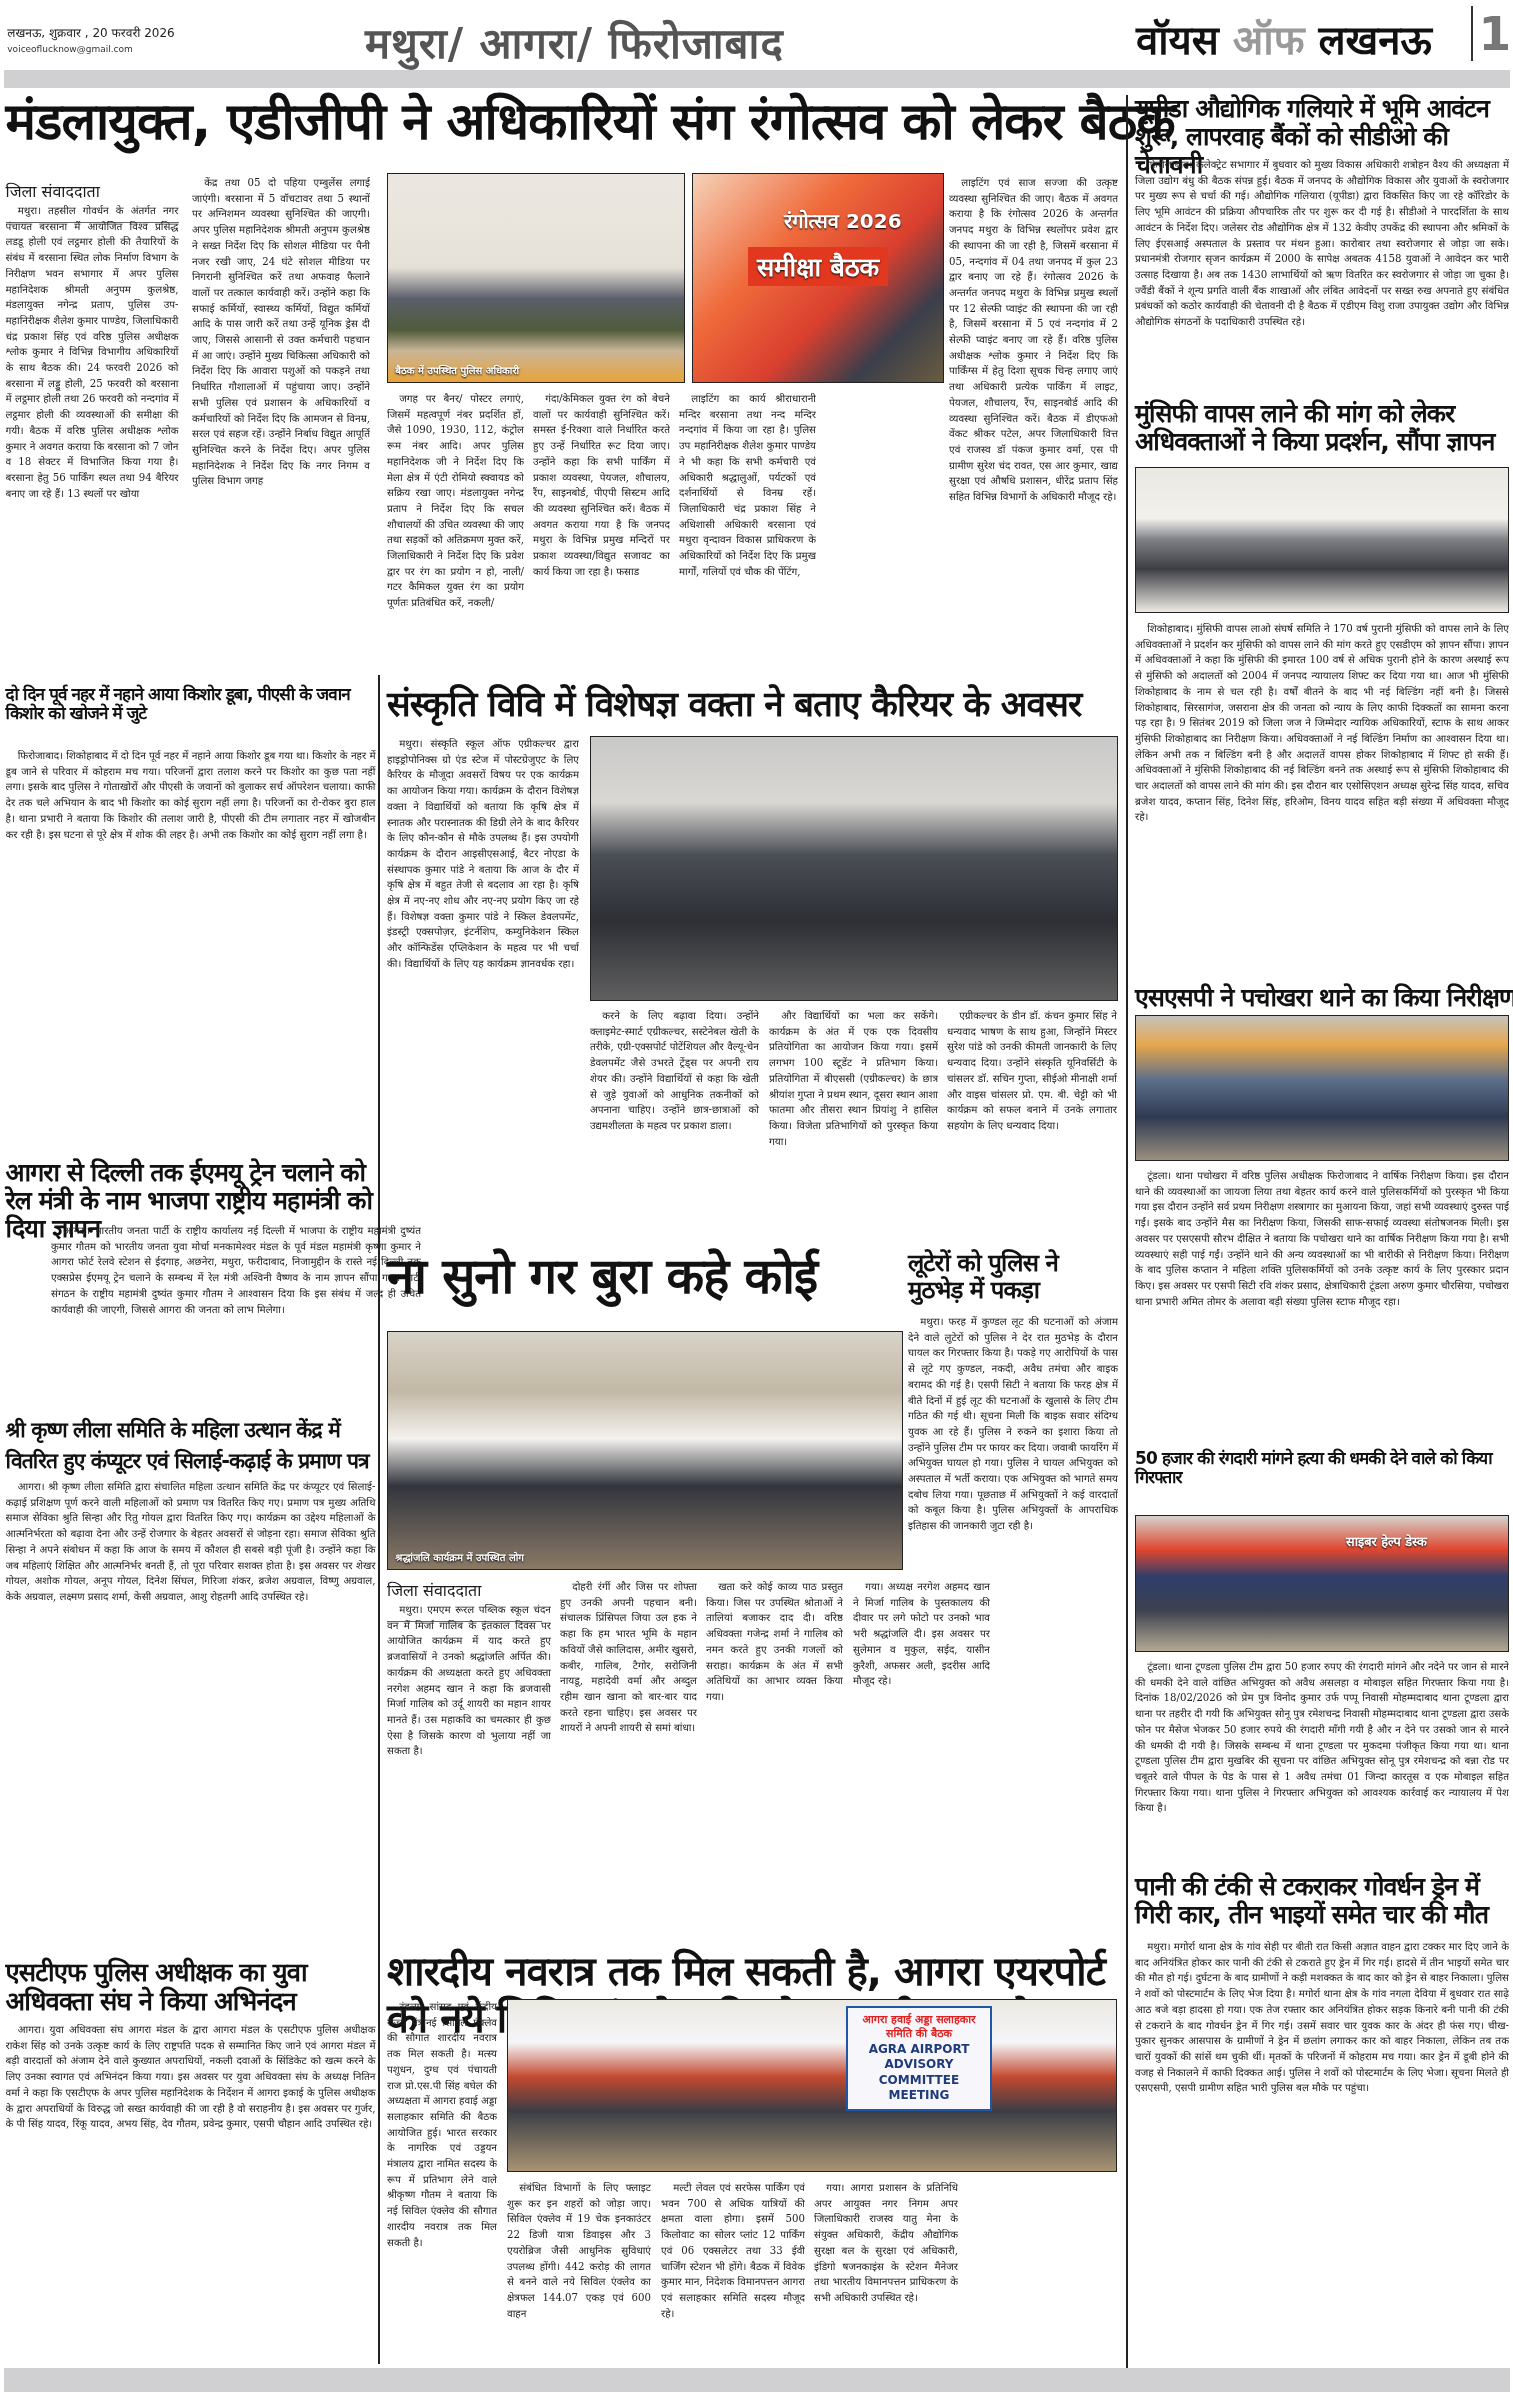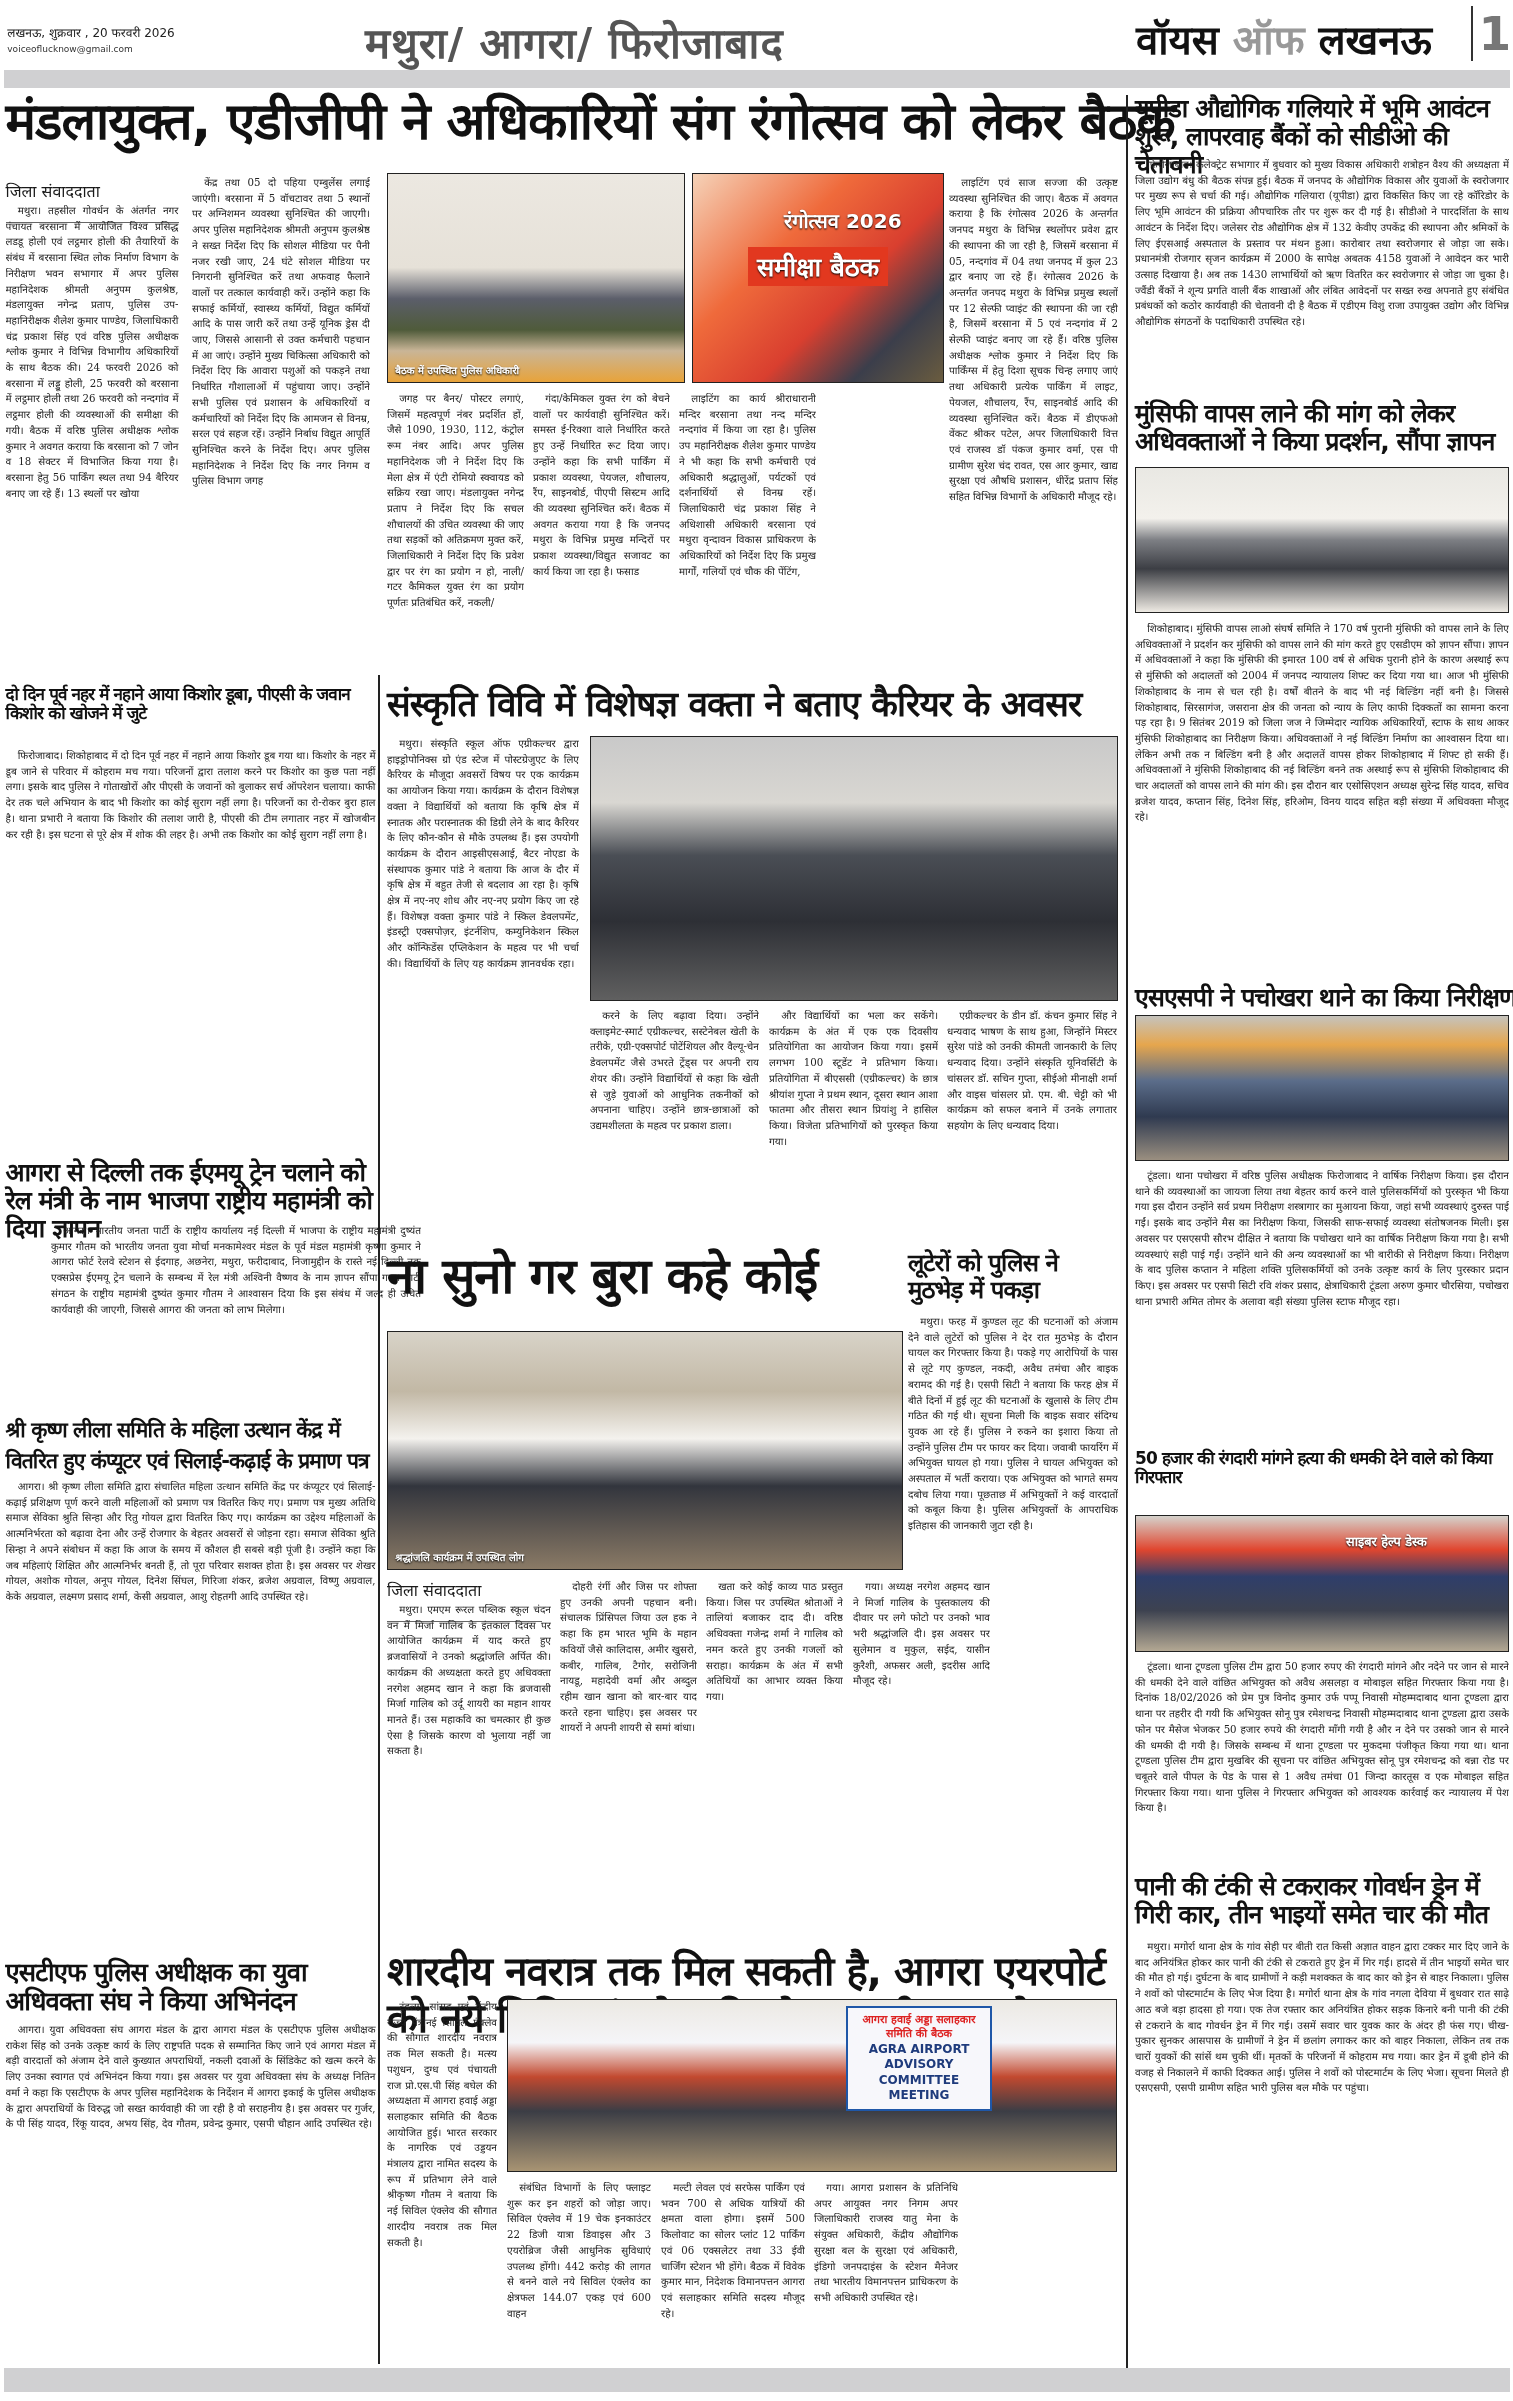--- a/index.html
+++ b/index.html
@@ -153,21 +153,21 @@
     <div>COMMITTEE MEETING</div>
   </div>
 </div>
 <div class="abs col-text" style="left:507px; top:2180px; width:144px; height:183px;">
     <p>संबंधित विभागों के लिए फ्लाइट शुरू कर इन शहरों को जोड़ा जाए। सिविल एंक्लेव में 19 चेक इनकाउंटर 22 डिजी यात्रा डिवाइस और 3 एयरोब्रिज जैसी आधुनिक सुविधाएं उपलब्ध होंगी। 442 करोड़ की लागत से बनने वाले नये सिविल एंक्लेव का क्षेत्रफल 144.07 एकड़ एवं 600 वाहन</p>
   </div>
 <div class="abs col-text" style="left:661px; top:2180px; width:144px; height:183px;">
     <p>मल्टी लेवल एवं सरफेस पार्किंग एवं भवन 700 से अधिक यात्रियों की क्षमता वाला होगा। इसमें 500 किलोवाट का सोलर प्लांट 12 पार्किंग एवं 06 एक्सलेटर तथा 33 ईवी चार्जिंग स्टेशन भी होंगे। बैठक में विवेक कुमार मान, निदेशक विमानपत्तन आगरा एवं सलाहकार समिति सदस्य मौजूद रहे।</p>
   </div>
 <div class="abs col-text" style="left:814px; top:2180px; width:144px; height:183px;">
-    <p>गया। आगरा प्रशासन के प्रतिनिधि अपर आयुक्त नगर निगम अपर जिलाधिकारी राजस्व यातु मेना के संयुक्त अधिकारी, केंद्रीय औद्योगिक सुरक्षा बल के सुरक्षा एवं अधिकारी, इंडिगो जनपदाइंस के स्टेशन मैनेजर तथा भारतीय विमानपत्तन प्राधिकरण के सभी अधिकारी उपस्थित रहे।</p>
+    <p>गया। आगरा प्रशासन के प्रतिनिधि अपर आयुक्त नगर निगम अपर जिलाधिकारी राजस्व यातु मेना के संयुक्त अधिकारी, केंद्रीय औद्योगिक सुरक्षा बल के सुरक्षा एवं अधिकारी, इंडिगो षजनकाइंस के स्टेशन मैनेजर तथा भारतीय विमानपत्तन प्राधिकरण के सभी अधिकारी उपस्थित रहे।</p>
   </div>
 
 <div class="abs headline" style="left:1135px; top:95px; width:374px; font-size:25px;">यूपीडा औद्योगिक गलियारे में भूमि आवंटन शुरू, लापरवाह बैंकों को सीडीओ की चेतावनी</div>
 <div class="abs col-text" style="left:1135px; top:157px; width:374px; height:235px;">
     <p>फिरोजाबाद। कलेक्ट्रेट सभागार में बुधवार को मुख्य विकास अधिकारी शत्रोहन वैश्य की अध्यक्षता में जिला उद्योग बंधु की बैठक संपन्न हुई। बैठक में जनपद के औद्योगिक विकास और युवाओं के स्वरोजगार पर मुख्य रूप से चर्चा की गई। औद्योगिक गलियारा (यूपीडा) द्वारा विकसित किए जा रहे कॉरिडोर के लिए भूमि आवंटन की प्रक्रिया औपचारिक तौर पर शुरू कर दी गई है। सीडीओ ने पारदर्शिता के साथ आवंटन के निर्देश दिए। जलेसर रोड औद्योगिक क्षेत्र में 132 केवीए उपकेंद्र की स्थापना और श्रमिकों के लिए ईएसआई अस्पताल के प्रस्ताव पर मंथन हुआ। कारोबार तथा स्वरोजगार से जोड़ा जा सके। प्रधानमंत्री रोजगार सृजन कार्यक्रम में 2000 के सापेक्ष अबतक 4158 युवाओं ने आवेदन कर भारी उत्साह दिखाया है। अब तक 1430 लाभार्थियों को ऋण वितरित कर स्वरोजगार से जोड़ा जा चुका है। ज्वैंडी बैंकों ने शून्य प्रगति वाली बैंक शाखाओं और लंबित आवेदनों पर सख्त रुख अपनाते हुए संबंधित प्रबंधकों को कठोर कार्यवाही की चेतावनी दी है बैठक में एडीएम विशु राजा उपायुक्त उद्योग और विभिन्न औद्योगिक संगठनों के पदाधिकारी उपस्थित रहे।</p>
   </div>
 
 <div class="abs headline" style="left:1135px; top:400px; width:374px; font-size:25px;">मुंसिफी वापस लाने की मांग को लेकर अधिवक्ताओं ने किया प्रदर्शन, सौंपा ज्ञापन</div>
 <div class="abs photo ph-protest" style="left:1135px; top:467px; width:374px; height:146px;"></div>
 <div class="abs col-text" style="left:1135px; top:621px; width:374px; height:356px;">

